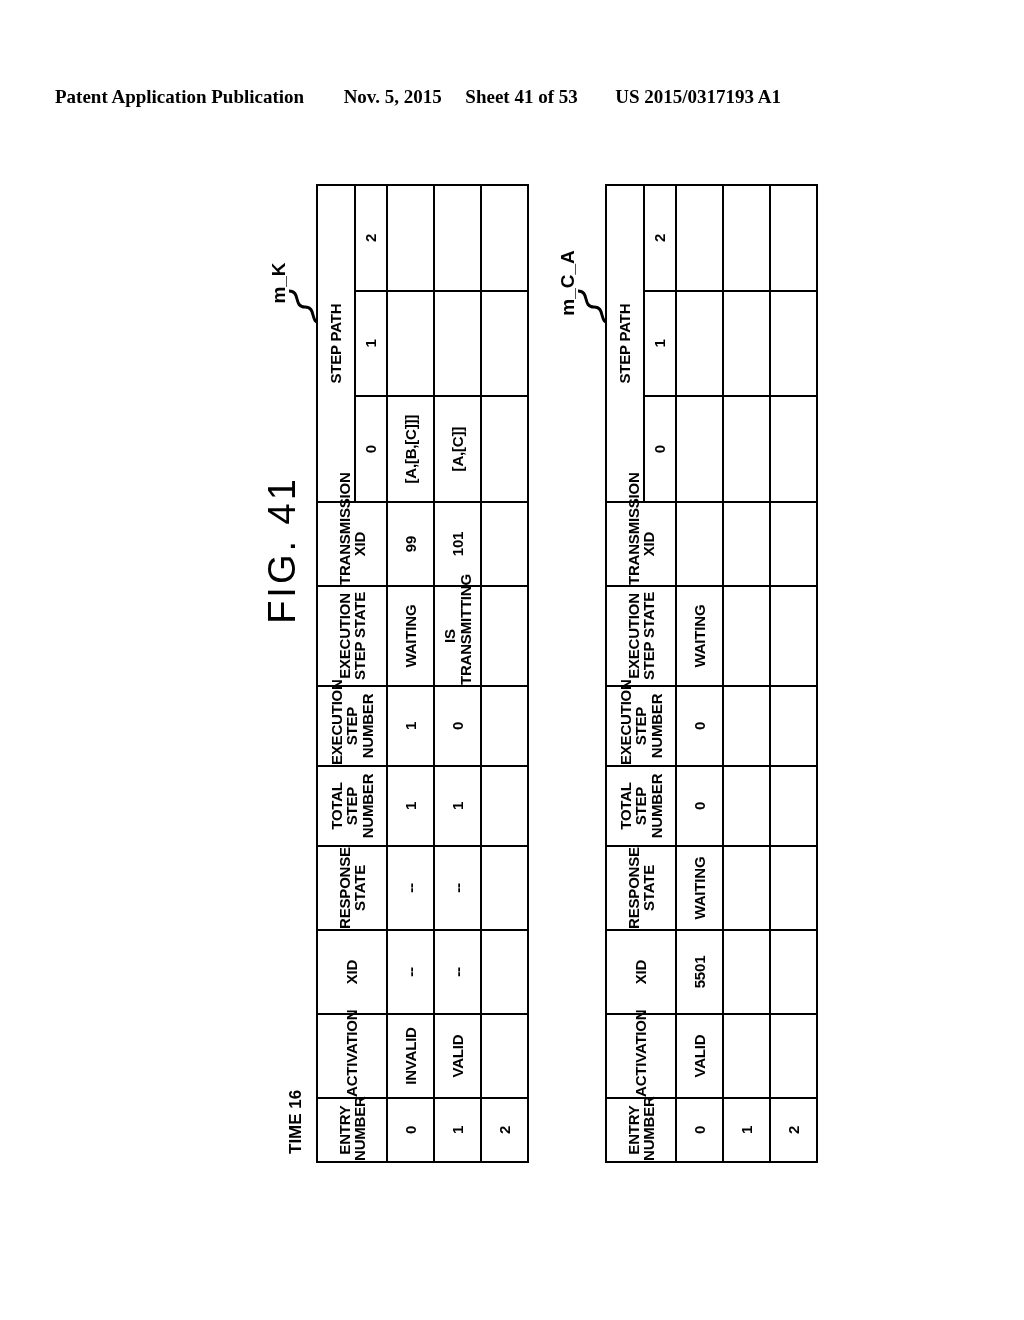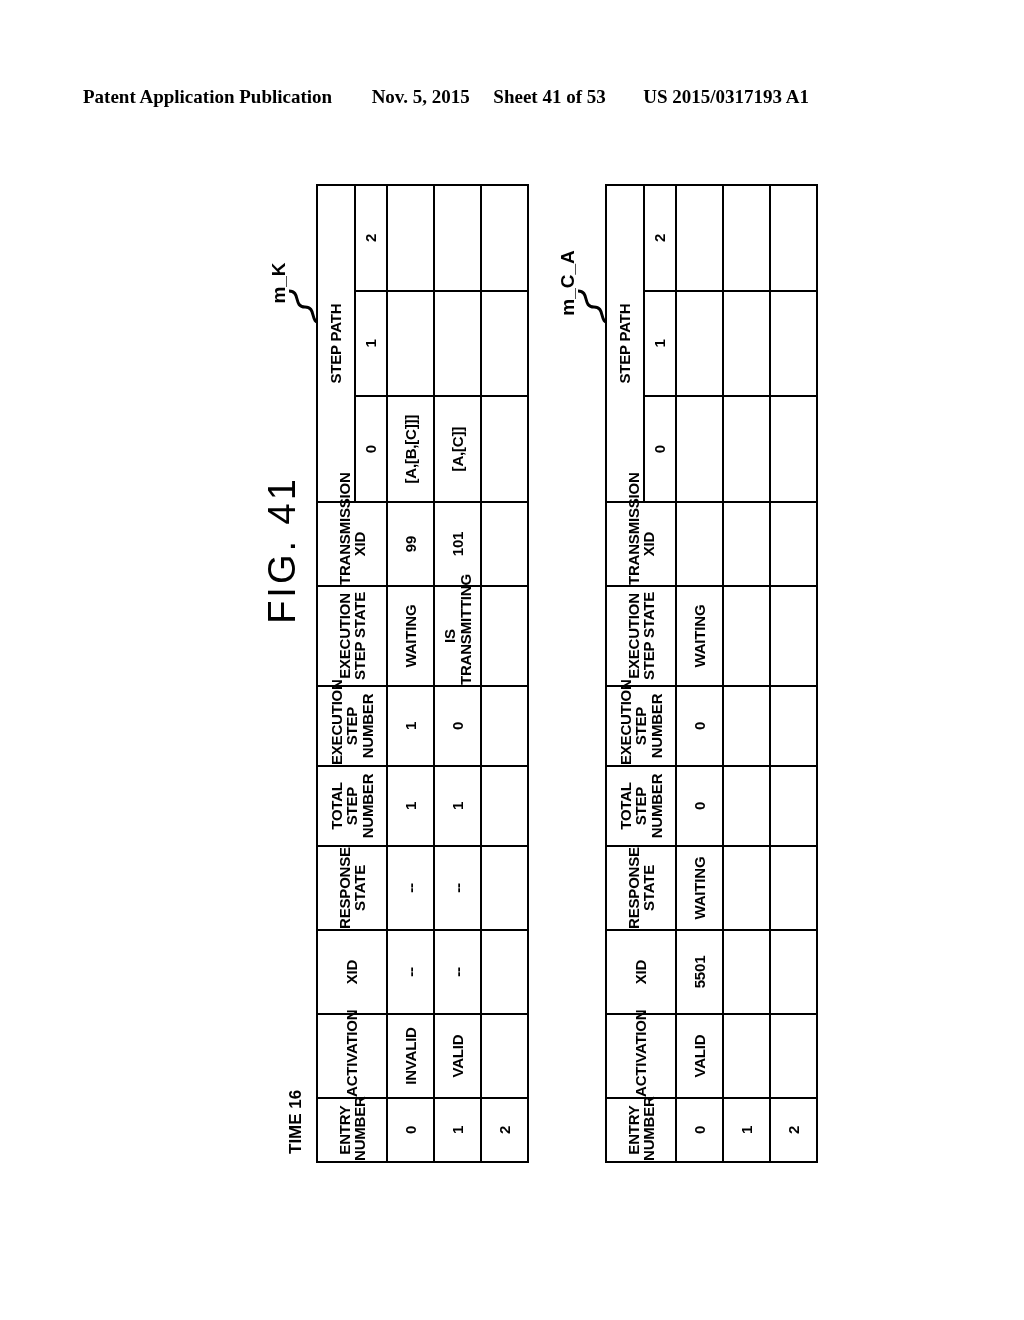--- a/index.html
+++ b/index.html
@@ -21,21 +21,20 @@
     position: absolute;
     top: 86px;
     left: 0;
     width: 836px;
     text-align: center;
     font-family: "Liberation Serif", serif;
     font-weight: bold;
     font-size: 19px;
     letter-spacing: 0px;
     white-space: nowrap;
-    padding-left: 28px;
   }
   .page-header span { display: inline-block; }
   .ph-gap-1 { width: 30px; }
   .ph-gap-2 { width: 14px; }
   .ph-gap-3 { width: 28px; }
 
   
   .fig-title {
     position: absolute;
     left: 152px;

